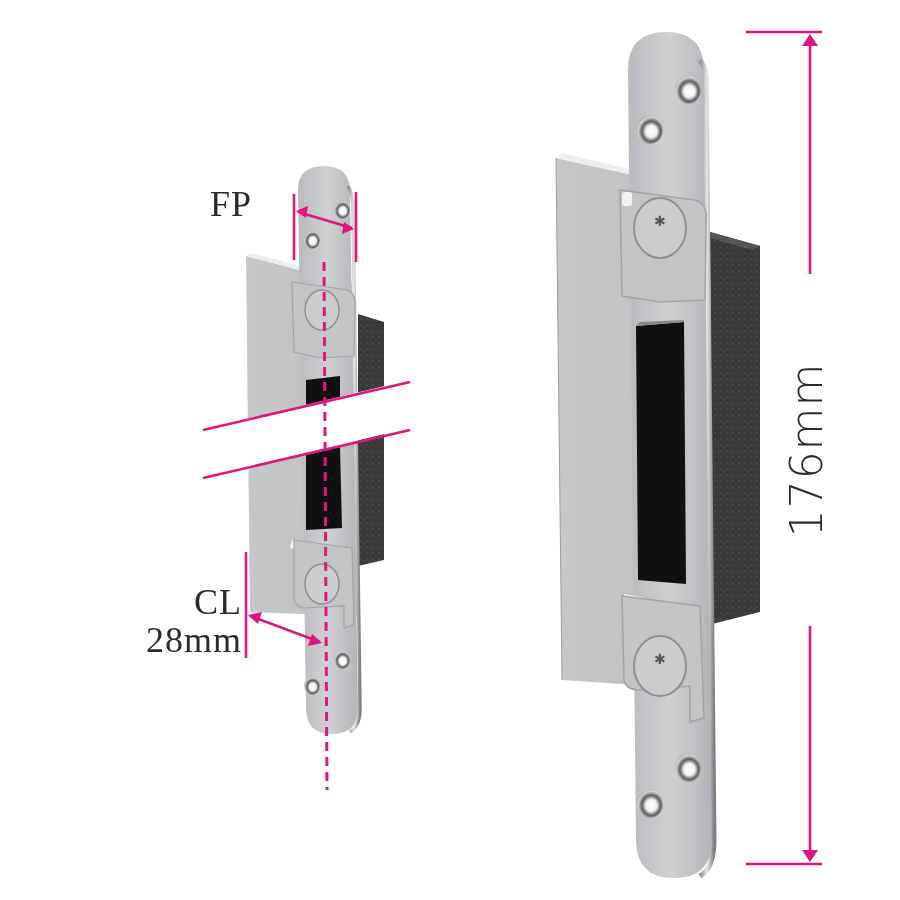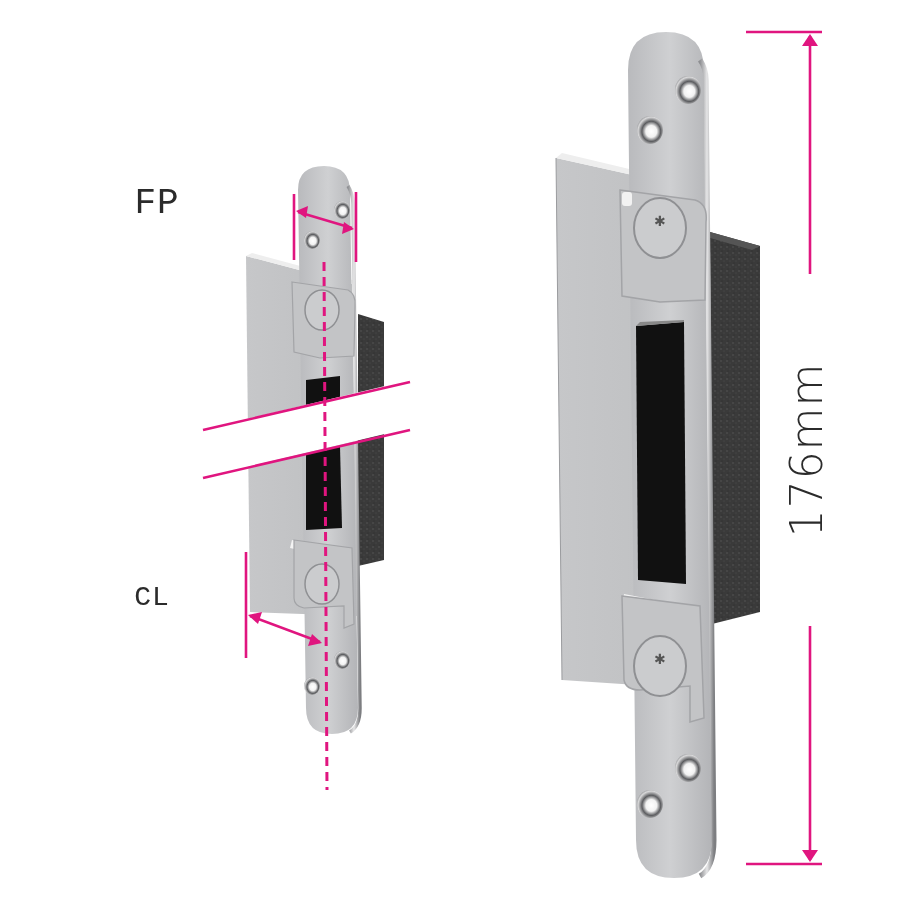--- a/index.html
+++ b/index.html
@@ -1,22 +1,22 @@
 <!DOCTYPE html>
 <html><head>
   <meta charset="utf-8">
   <style>
     html, body { margin: 0; padding: 0; background: #ffffff; }
     body { width: 900px; height: 900px; overflow: hidden; position: relative; font-family: "Liberation Sans", "DejaVu Sans", sans-serif; }
     #stage { position: absolute; left: 0; top: 0; width: 900px; height: 900px; }
-    .label { position: absolute; color: #2b2b2b; font-family: Liberation Mono, monospace; font-weight: 300; line-height: 1; letter-spacing: 1px; text-align: center; }
+    .label { position: absolute; color: #2b2b2b; font-family: Liberation Serif, serif; font-weight: 300; line-height: 1; letter-spacing: 1px; text-align: right; }
     .fp-label { left: 62px; top: 186px; width: 190px; font-size: 36px; }
     .fp-label span, .cl-label span { display: block; }
     .fp-label .l2 { margin-top: 2px; }
-    .cl-label { left: 62px; top: 584px; width: 180px; font-size: 28px; }
+    .cl-label { left: 62px; top: 584px; width: 180px; font-size: 36px; }
     .cl-label .l2 { margin-top: 2px; }
     .height-label { position: absolute; left: 806px; top: 450px; width: 0; height: 0; }
     .height-label span { position: absolute; left: 0; top: 0; transform: translate(-50%, -50%) rotate(-90deg); white-space: nowrap; font-size: 44px; font-weight: 300; color: #2b2b2b; font-family: "DejaVu Sans", "Liberation Sans", sans-serif; letter-spacing: 1px; }
   </style>
 </head>
 <body>
 
 <div id="stage">
 <svg width="900" height="900" viewBox="0 0 900 900" xmlns="http://www.w3.org/2000/svg">
   <defs>
@@ -153,17 +153,18 @@
   </g>
 </svg>
 </div>
 
 <div class="label fp-label">
   <span>FP</span>
 </div>
 
 <div class="label cl-label">
   <span>CL</span>
+  <span class="l2">28mm</span>
 </div>
 
 <div class="height-label">
   <span>176mm</span>
 </div>
 
 </body></html>

